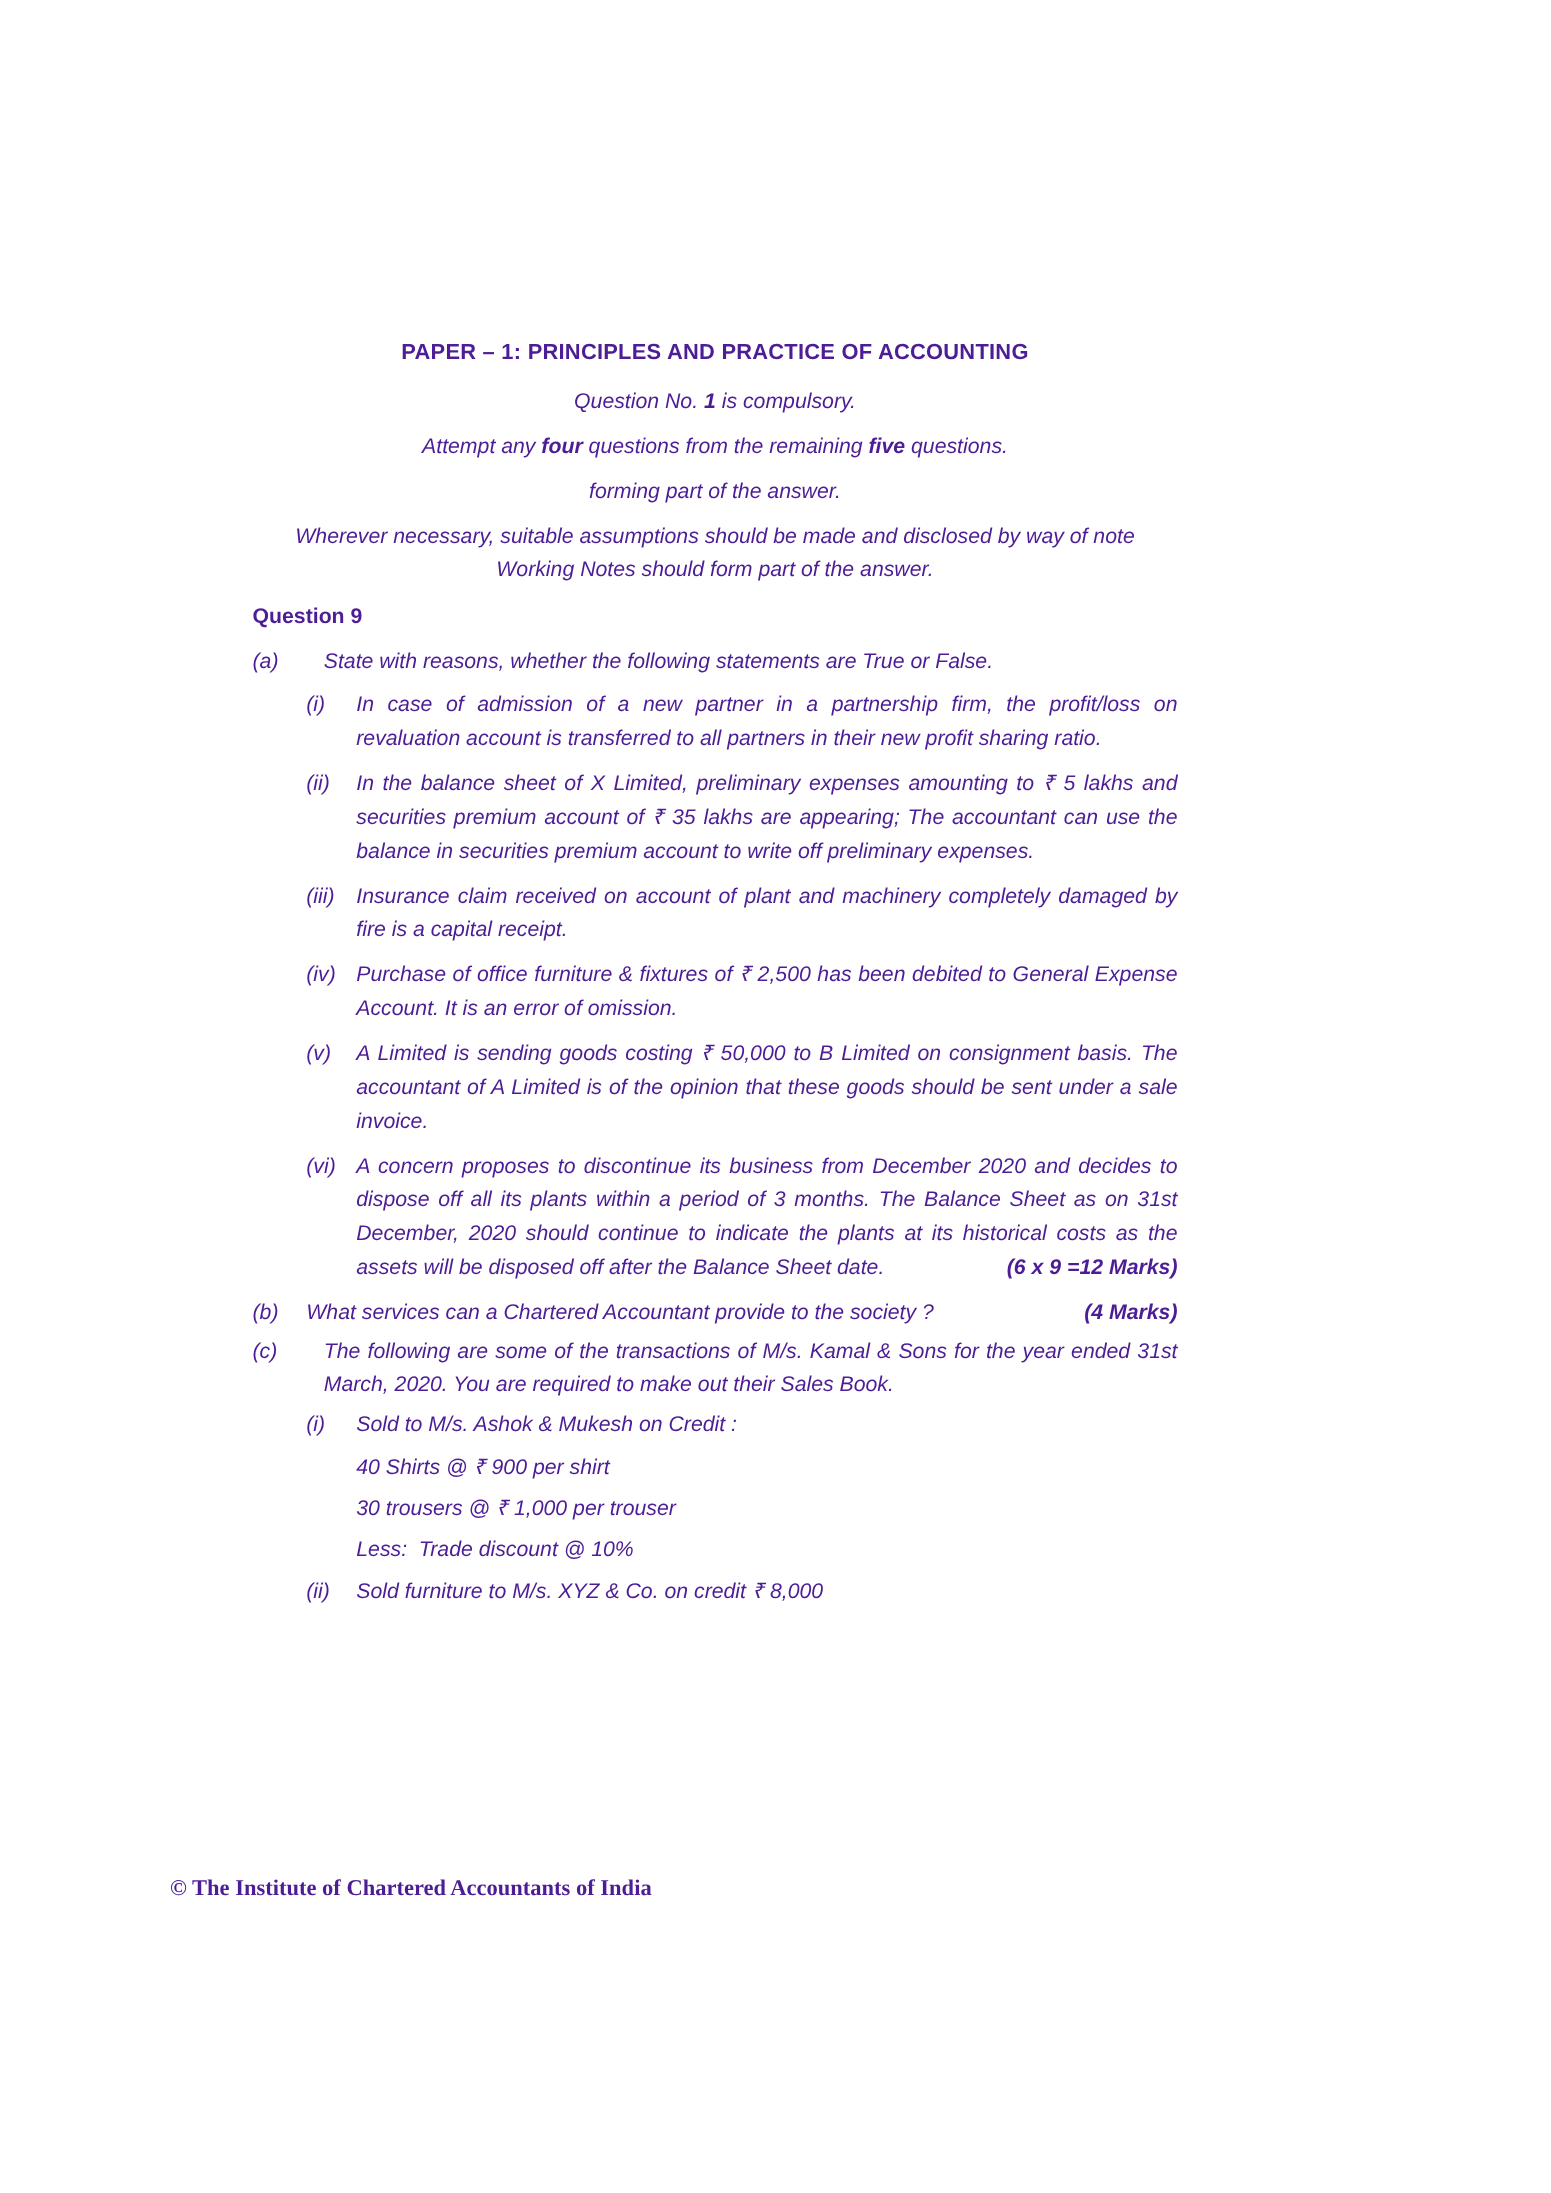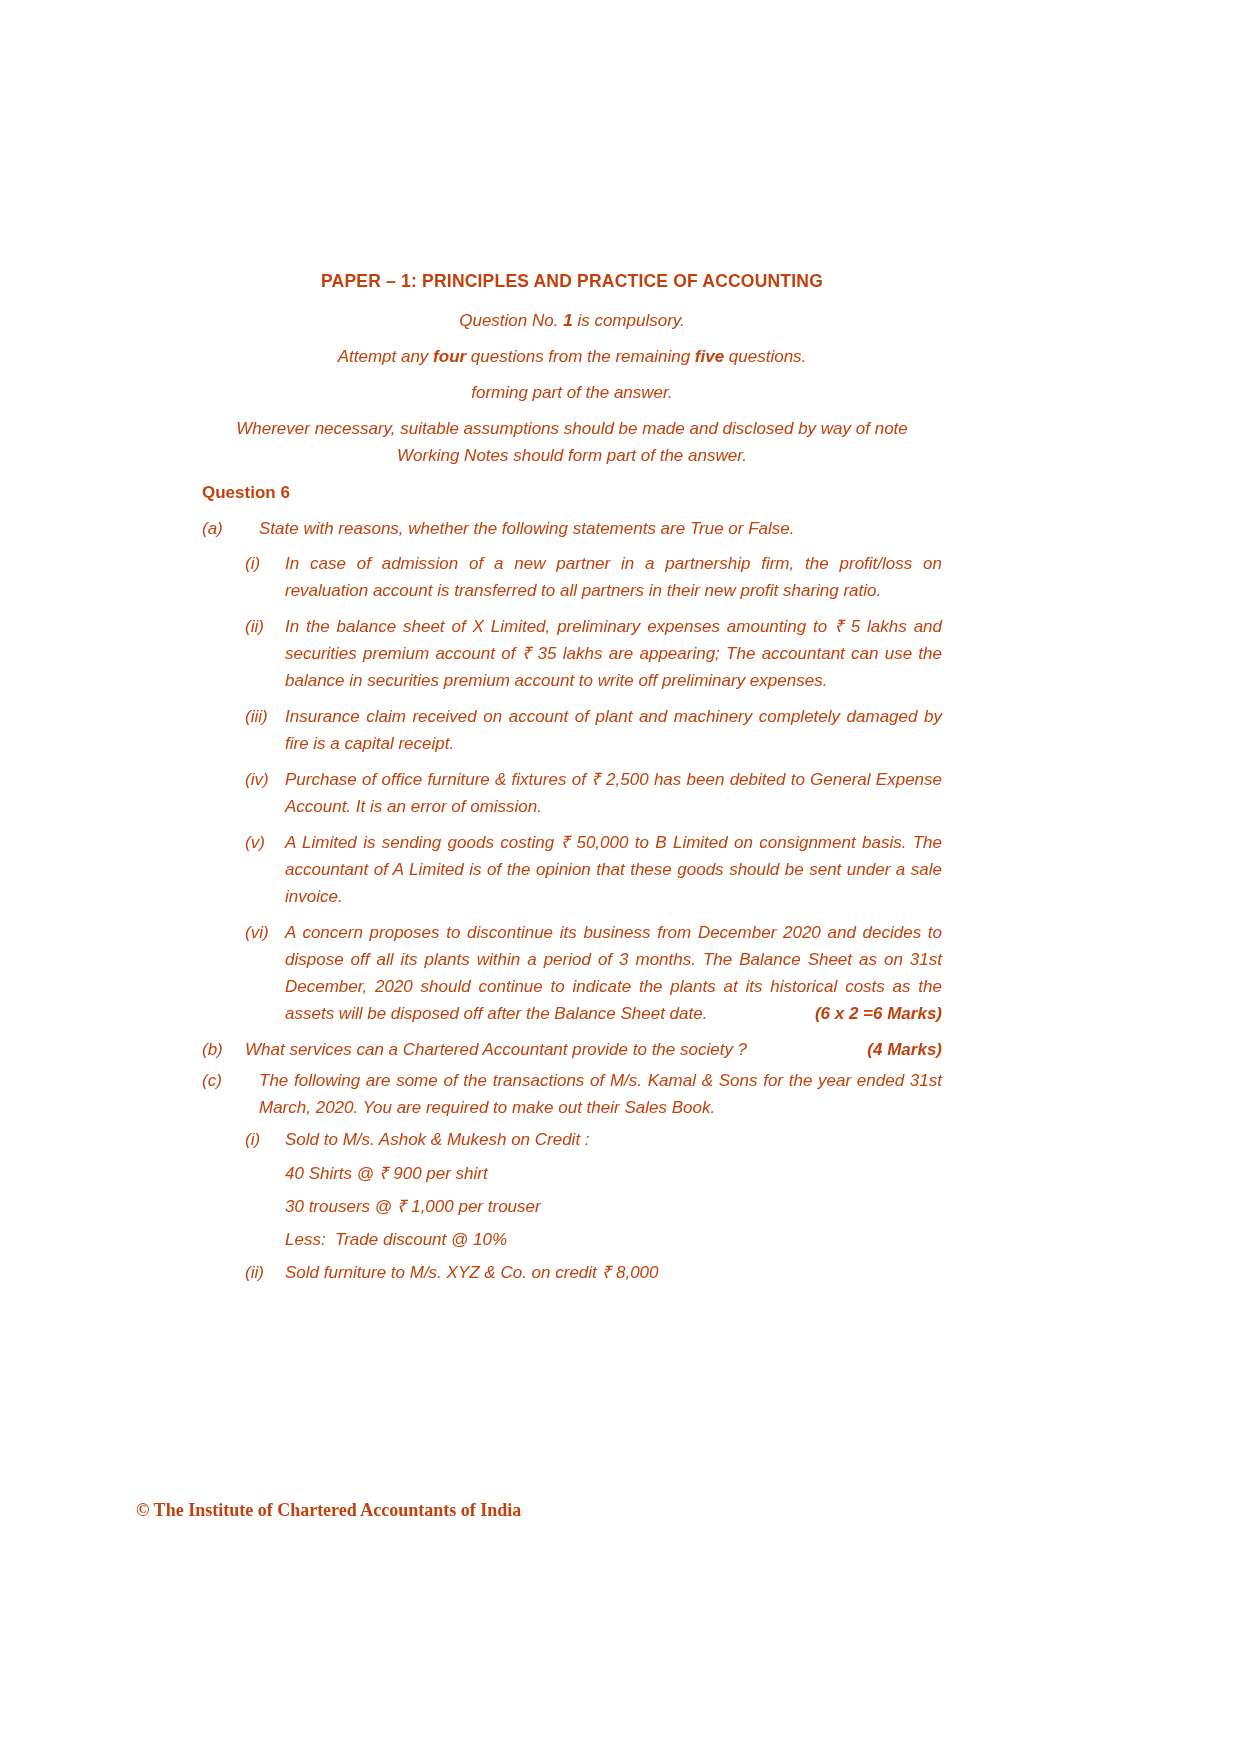--- a/index.html
+++ b/index.html
@@ -2,21 +2,21 @@
 <html><head>
 <meta charset="utf-8">
 <style>
   * { margin: 0; padding: 0; box-sizing: border-box; }
   html, body { background: #ffffff; }
   .page {
     position: relative;
     width: 1241px;
     height: 1754px;
     background: #ffffff;
-    color: #c2410c;
+    color: #4c1d95;
     font-family: "Liberation Sans", sans-serif;
     overflow: hidden;
   }
   .content {
     position: absolute;
     left: 202px;
     top: 268px;
     width: 740px;
     font-size: 17px;
     line-height: 27px;
@@ -116,21 +116,21 @@
 
     <div class="center it attempt">
       <span>Attempt any </span><span class="b">four</span><span> questions from the remaining </span><span class="b">five</span><span> questions.</span>
     </div>
 
     <div class="center it note2">forming part of the answer.</div>
     <div class="center it note1">Wherever necessary, suitable assumptions should be made and disclosed by way of note</div>
 
     <div class="center it working">Working Notes should form part of the answer.</div>
 
-    <div class="qheading">Question 6</div>
+    <div class="qheading">Question 9</div>
 
     <div class="qpart part-a">
       <div class="qpart-label">(a)</div>
       <div class="qpart-body qpart-intro">State with reasons, whether the following statements are True or False.</div>
     </div>
 
     <div class="qpart">
       <div class="qpart-label"></div>
       <div class="qpart-body">
 
@@ -156,21 +156,21 @@
 
         <div class="qitem">
           <div class="qitem-label">(v)</div>
           <div class="qitem-text">A Limited is sending goods costing ₹ 50,000 to B Limited on consignment basis. The accountant of A Limited is of the opinion that these goods should be sent under a sale invoice.</div>
         </div>
 
         <div class="qitem">
           <div class="qitem-label">(vi)</div>
           <div class="qitem-text">
             <span>A concern proposes to discontinue its business from December 2020 and decides to dispose off all its plants within a period of 3 months. The Balance Sheet as on 31st December, 2020 should continue to indicate the plants at its historical costs as the assets will be disposed off after the Balance Sheet date.</span>
-            <span class="marks marks-br">(6 x 2 =6 Marks)</span>
+            <span class="marks marks-br">(6 x 9 =12 Marks)</span>
           </div>
         </div>
 
       </div>
     </div>
 
     <div class="qpart part-b">
       <div class="qpart-label">(b)</div>
       <div class="qpart-body flexrow">
         <span>What services can a Chartered Accountant provide to the society ?</span>

